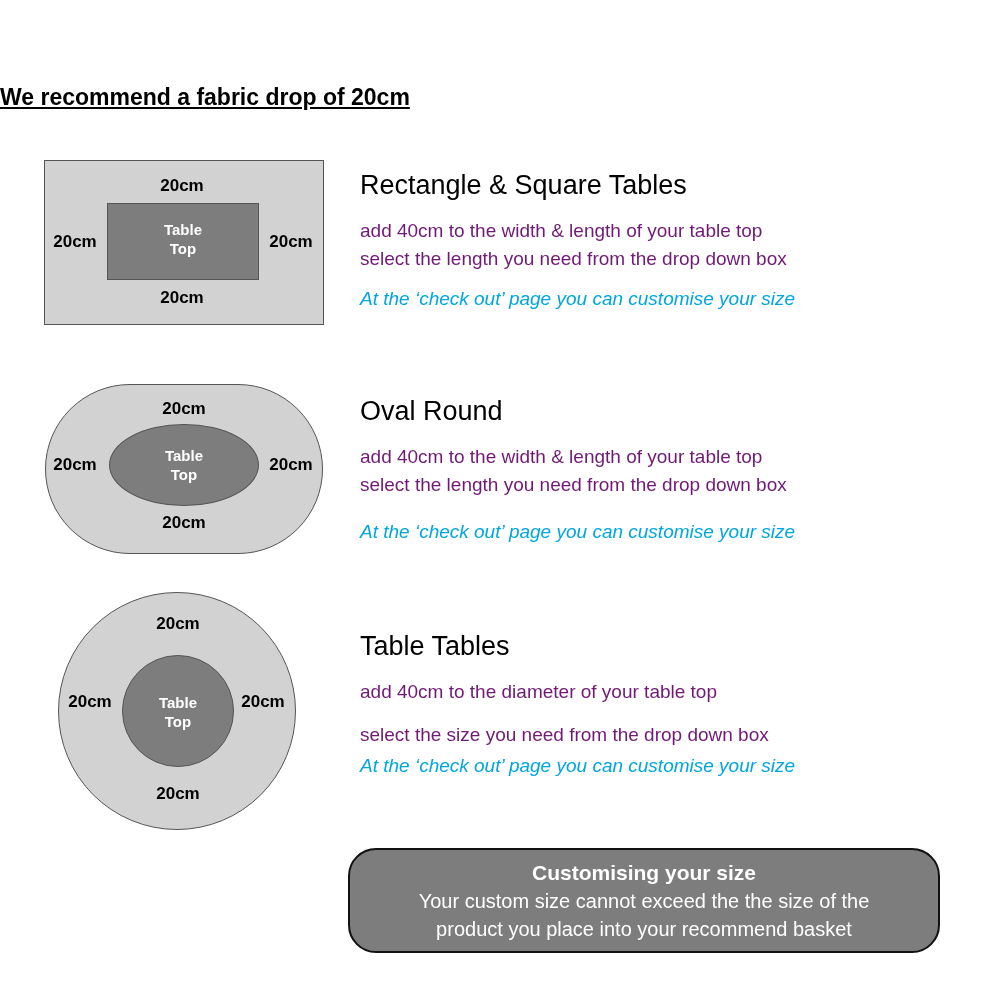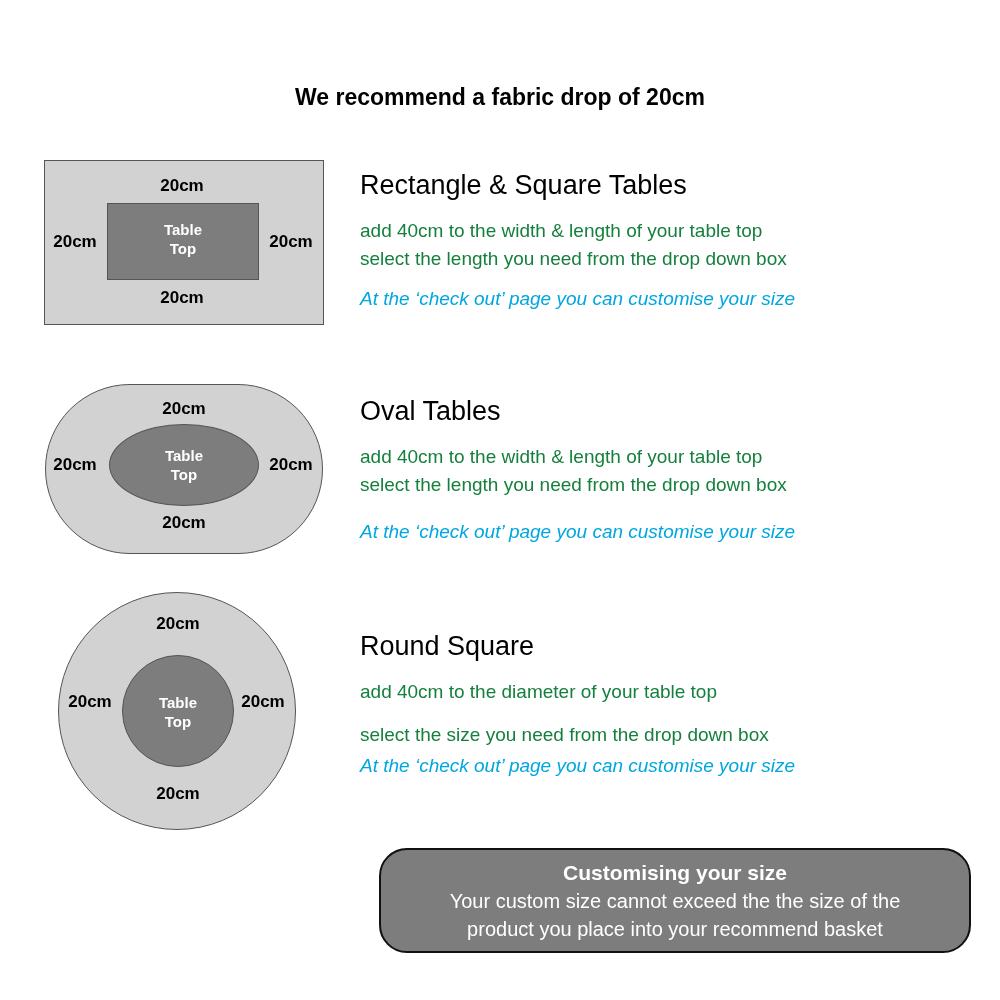--- a/index.html
+++ b/index.html
@@ -30,23 +30,24 @@
     text-align: center;
     font-size: 34px;
     font-weight: bold;
     letter-spacing: 0.2px;
   }
   .subtitle {
     position: absolute;
     top: 84px;
     left: 0;
     width: 1000px;
-    text-align: center;
+    text-align: left;
     font-size: 23px;
     font-weight: bold;
+    text-decoration: underline;
   }
 
   
   .dim {
     position: absolute;
     font-size: 17px;
     font-weight: bold;
     color: #000;
     white-space: nowrap;
     text-align: center;
@@ -66,21 +67,21 @@
   .sec-title {
     position: absolute;
     font-size: 27px;
     font-weight: normal;
     color: #000;
     white-space: nowrap;
   }
   .sec-line {
     position: absolute;
     font-size: 19px;
-    color: #15803d;
+    color: #701a75;
     white-space: nowrap;
   }
   .sec-note {
     position: absolute;
     font-size: 19px;
     font-weight: normal;
     font-style: italic;
     color: #00a6e0;
     white-space: nowrap;
   }
@@ -159,21 +160,20 @@
   #footer-box {
     position: absolute;
     left: 348px;
     top: 848px;
     width: 592px;
     height: 105px;
     background: #7d7d7d;
     border: 2px solid #111;
     border-radius: 28px;
     box-sizing: border-box;
-    margin-left: 31px;
   }
   #footer-title {
     position: absolute;
     left: 0;
     top: 11px;
     width: 100%;
     text-align: center;
     color: #ffffff;
     font-size: 21px;
     font-weight: bold;
@@ -216,38 +216,38 @@
     <div class="tabletop-label" style="top:21px;">
       <span>Table</span><br>
       <span>Top</span>
     </div>
   </div>
   <div class="dim" style="left:134px; top:399px; width:100px;">20cm</div>
   <div class="dim" style="left:42px; top:455px; width:66px;">20cm</div>
   <div class="dim" style="left:258px; top:455px; width:66px;">20cm</div>
   <div class="dim" style="left:134px; top:513px; width:100px;">20cm</div>
 
-  <div class="sec-title" style="left:360px; top:396px;">Oval Tables</div>
+  <div class="sec-title" style="left:360px; top:396px;">Oval Round</div>
   <div class="sec-line" style="left:360px; top:446px;">add 40cm to the width &amp; length of your table top</div>
   <div class="sec-line" style="left:360px; top:474px;">select the length you need from the drop down box</div>
   <div class="sec-note" style="left:360px; top:521px;">At the ‘check out’ page you can customise your size</div>
 
   <div id="round-outer"></div>
   <div id="round-inner">
     <div class="tabletop-label" style="top:37px;">
       <span>Table</span><br>
       <span>Top</span>
     </div>
   </div>
   <div class="dim" style="left:128px; top:614px; width:100px;">20cm</div>
   <div class="dim" style="left:57px; top:692px; width:66px;">20cm</div>
   <div class="dim" style="left:230px; top:692px; width:66px;">20cm</div>
   <div class="dim" style="left:128px; top:784px; width:100px;">20cm</div>
 
-  <div class="sec-title" style="left:360px; top:631px;">Round Square</div>
+  <div class="sec-title" style="left:360px; top:631px;">Table Tables</div>
   <div class="sec-line" style="left:360px; top:681px;text-align:right;">add 40cm to the diameter of your table top</div>
   <div class="sec-line" style="left:360px; top:709px;margin-top:15px;">select the size you need from the drop down box</div>
   <div class="sec-note" style="left:360px; top:755px;">At the ‘check out’ page you can customise your size</div>
 
   <div id="footer-box">
     <div id="footer-title">Customising your size</div>
     <div class="footer-line" style="top:40px;">Your custom size cannot exceed the the size of the</div>
     <div class="footer-line" style="top:68px;">product you place into your recommend basket</div>
   </div>
 

